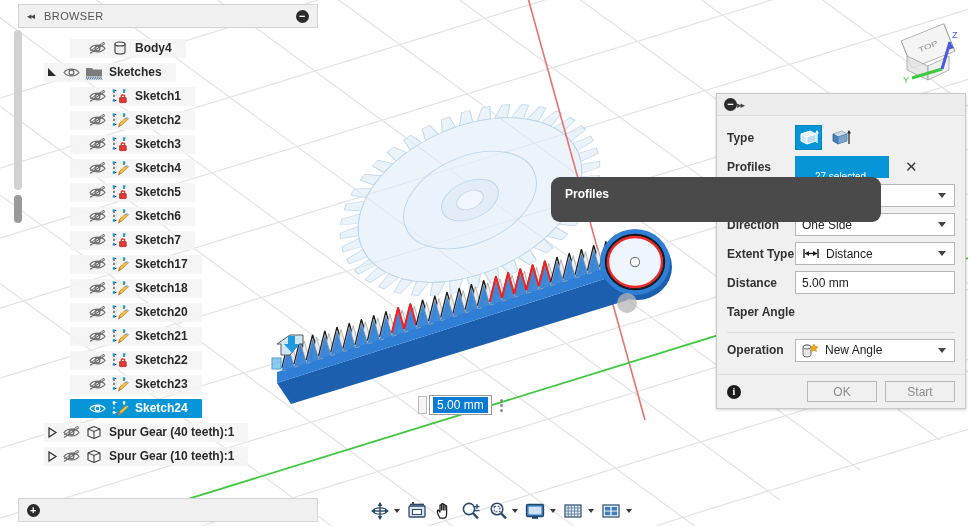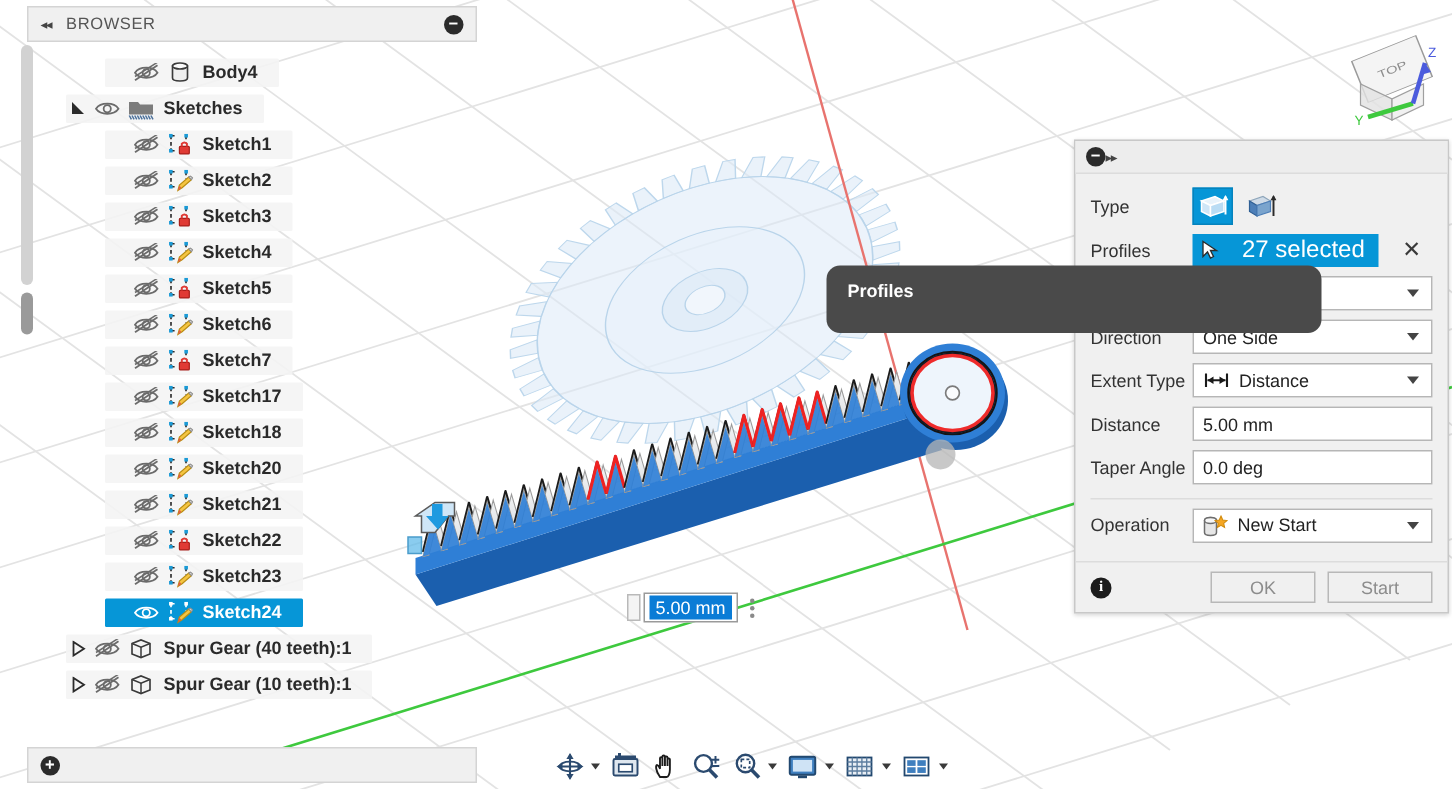--- a/index.html
+++ b/index.html
@@ -92,33 +92,34 @@
     height:22px; background:#ededed; border-bottom:1px solid #dcdcdc;
     display:flex; align-items:center; padding:0 7px; font-size:11px;
     color:#555; letter-spacing:.3px;
   }
   #ef-header .ttl { flex:1; margin-left:7px; }
   #ef-header .expand-right { font-size:9px; color:#444; letter-spacing:-1px; }
   #ef-body { padding:7px 10px 0 10px; }
   .ef-row {
     display:flex; align-items:center; min-height:29px;
   }
-  .ef-label { width:68px; flex:0 0 68px; font-size:12px; color:#333; }
+  .ef-label { width:68px; flex:0 0 68px; font-size:12px; color:#333;font-weight:bold; }
   .ef-ctrl { flex:1; display:flex; align-items:center; }
 
   .type-btn {
     width:27px;height:25px;display:flex;align-items:center;justify-content:center;
     border:1px solid transparent;
   }
   .type-btn.active { background:#0696d7; border-color:#0583bd; }
 
   .sel-chip {
     background:#0696d7; color:#fff; height:22px; min-width:94px;
     display:flex; align-items:center; gap:15px; padding:0 9px 0 6px;
-    font-size:16px;
+    font-size:10px;
+    flex-direction:column;
   }
   .x-clear { margin-left:16px; font-size:15px; color:#3a3a3a; line-height:1; }
 
   .ef-input {
     flex:1; height:23px; background:#fff; border:1px solid #b6b6b6;
     display:flex; align-items:center; padding:0 6px; font-size:12px; color:#222;
   }
   .ef-select {
     flex:1; height:23px; background:#fff; border:1px solid #b6b6b6;
     display:flex; align-items:center; padding:0 4px 0 6px; font-size:12px; color:#222;
@@ -965,40 +966,35 @@
       <div class="ef-label">Distance</div>
       <div class="ef-ctrl">
         <div class="ef-input">
           <span>5.00 mm</span>
         </div>
       </div>
     </div>
 
     <div class="ef-row">
       <div class="ef-label">Taper Angle</div>
-      <div class="ef-ctrl">
-        <div class="ef-input">
-          <span>0.0 deg</span>
-        </div>
-      </div>
     </div>
 
     <div id="ef-divider"></div>
 
     <div class="ef-row" style="min-height:34px;">
       <div class="ef-label">Operation</div>
       <div class="ef-ctrl">
         <div class="ef-select">
           <span class="sv">
             <svg width="17" height="15" viewBox="0 0 17 15">
               <path d="M1,4 L1,12 Q1,14 5,14 Q9,14 9,12 L9,4 Q9,2 5,2 Q1,2 1,4 Z" fill="#e6e6e6" stroke="#6d6d6d" stroke-width="1"></path>
               <ellipse cx="5" cy="4" rx="4" ry="2" fill="#f6f6f6" stroke="#6d6d6d" stroke-width="1"></ellipse>
               <path d="M12,1 L13.2,3.6 L16,4 L13.8,5.9 L14.4,8.6 L12,7.2 L9.6,8.6 L10.2,5.9 L8,4 L10.8,3.6 Z" fill="#f5a623" stroke="#d18c0f" stroke-width=".7"></path>
             </svg>
-            <span>New Start</span>
+            <span>New Angle</span>
           </span>
           <span class="caret"></span>
         </div>
       </div>
     </div>
   </div>
 
   <div id="ef-footer">
     <span class="info-dot">i</span>
     <span class="spacer"></span>

